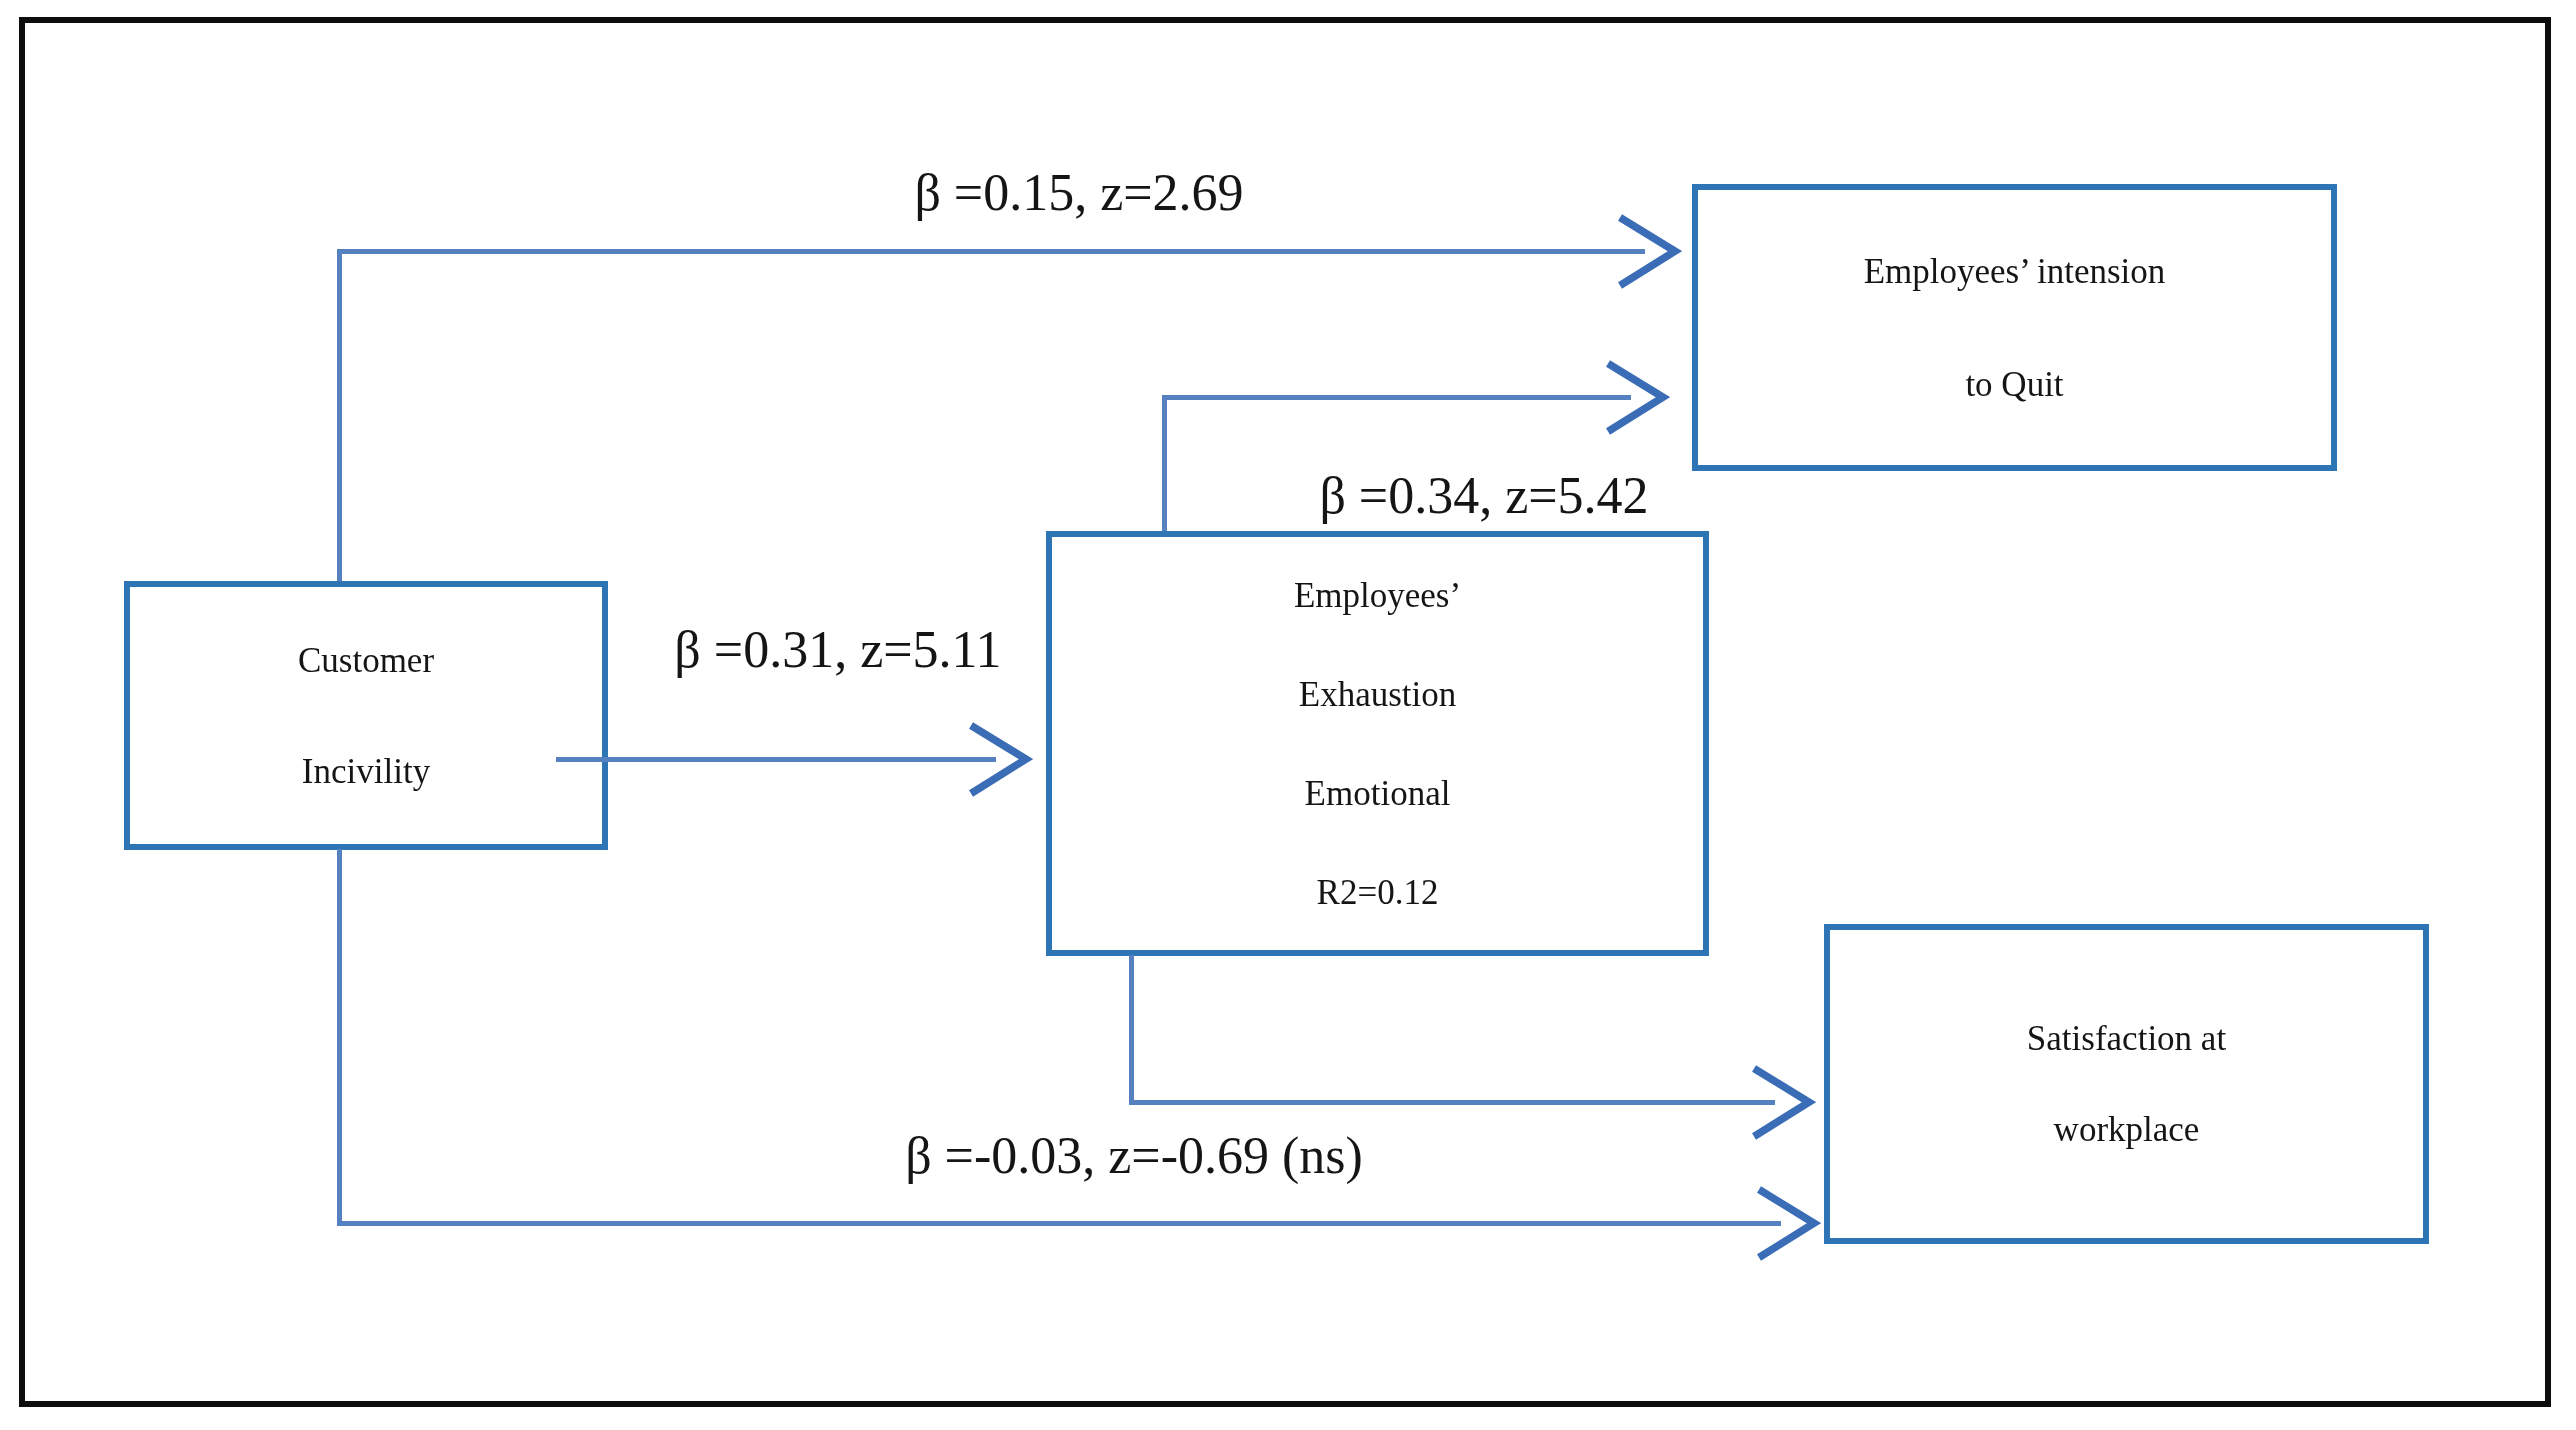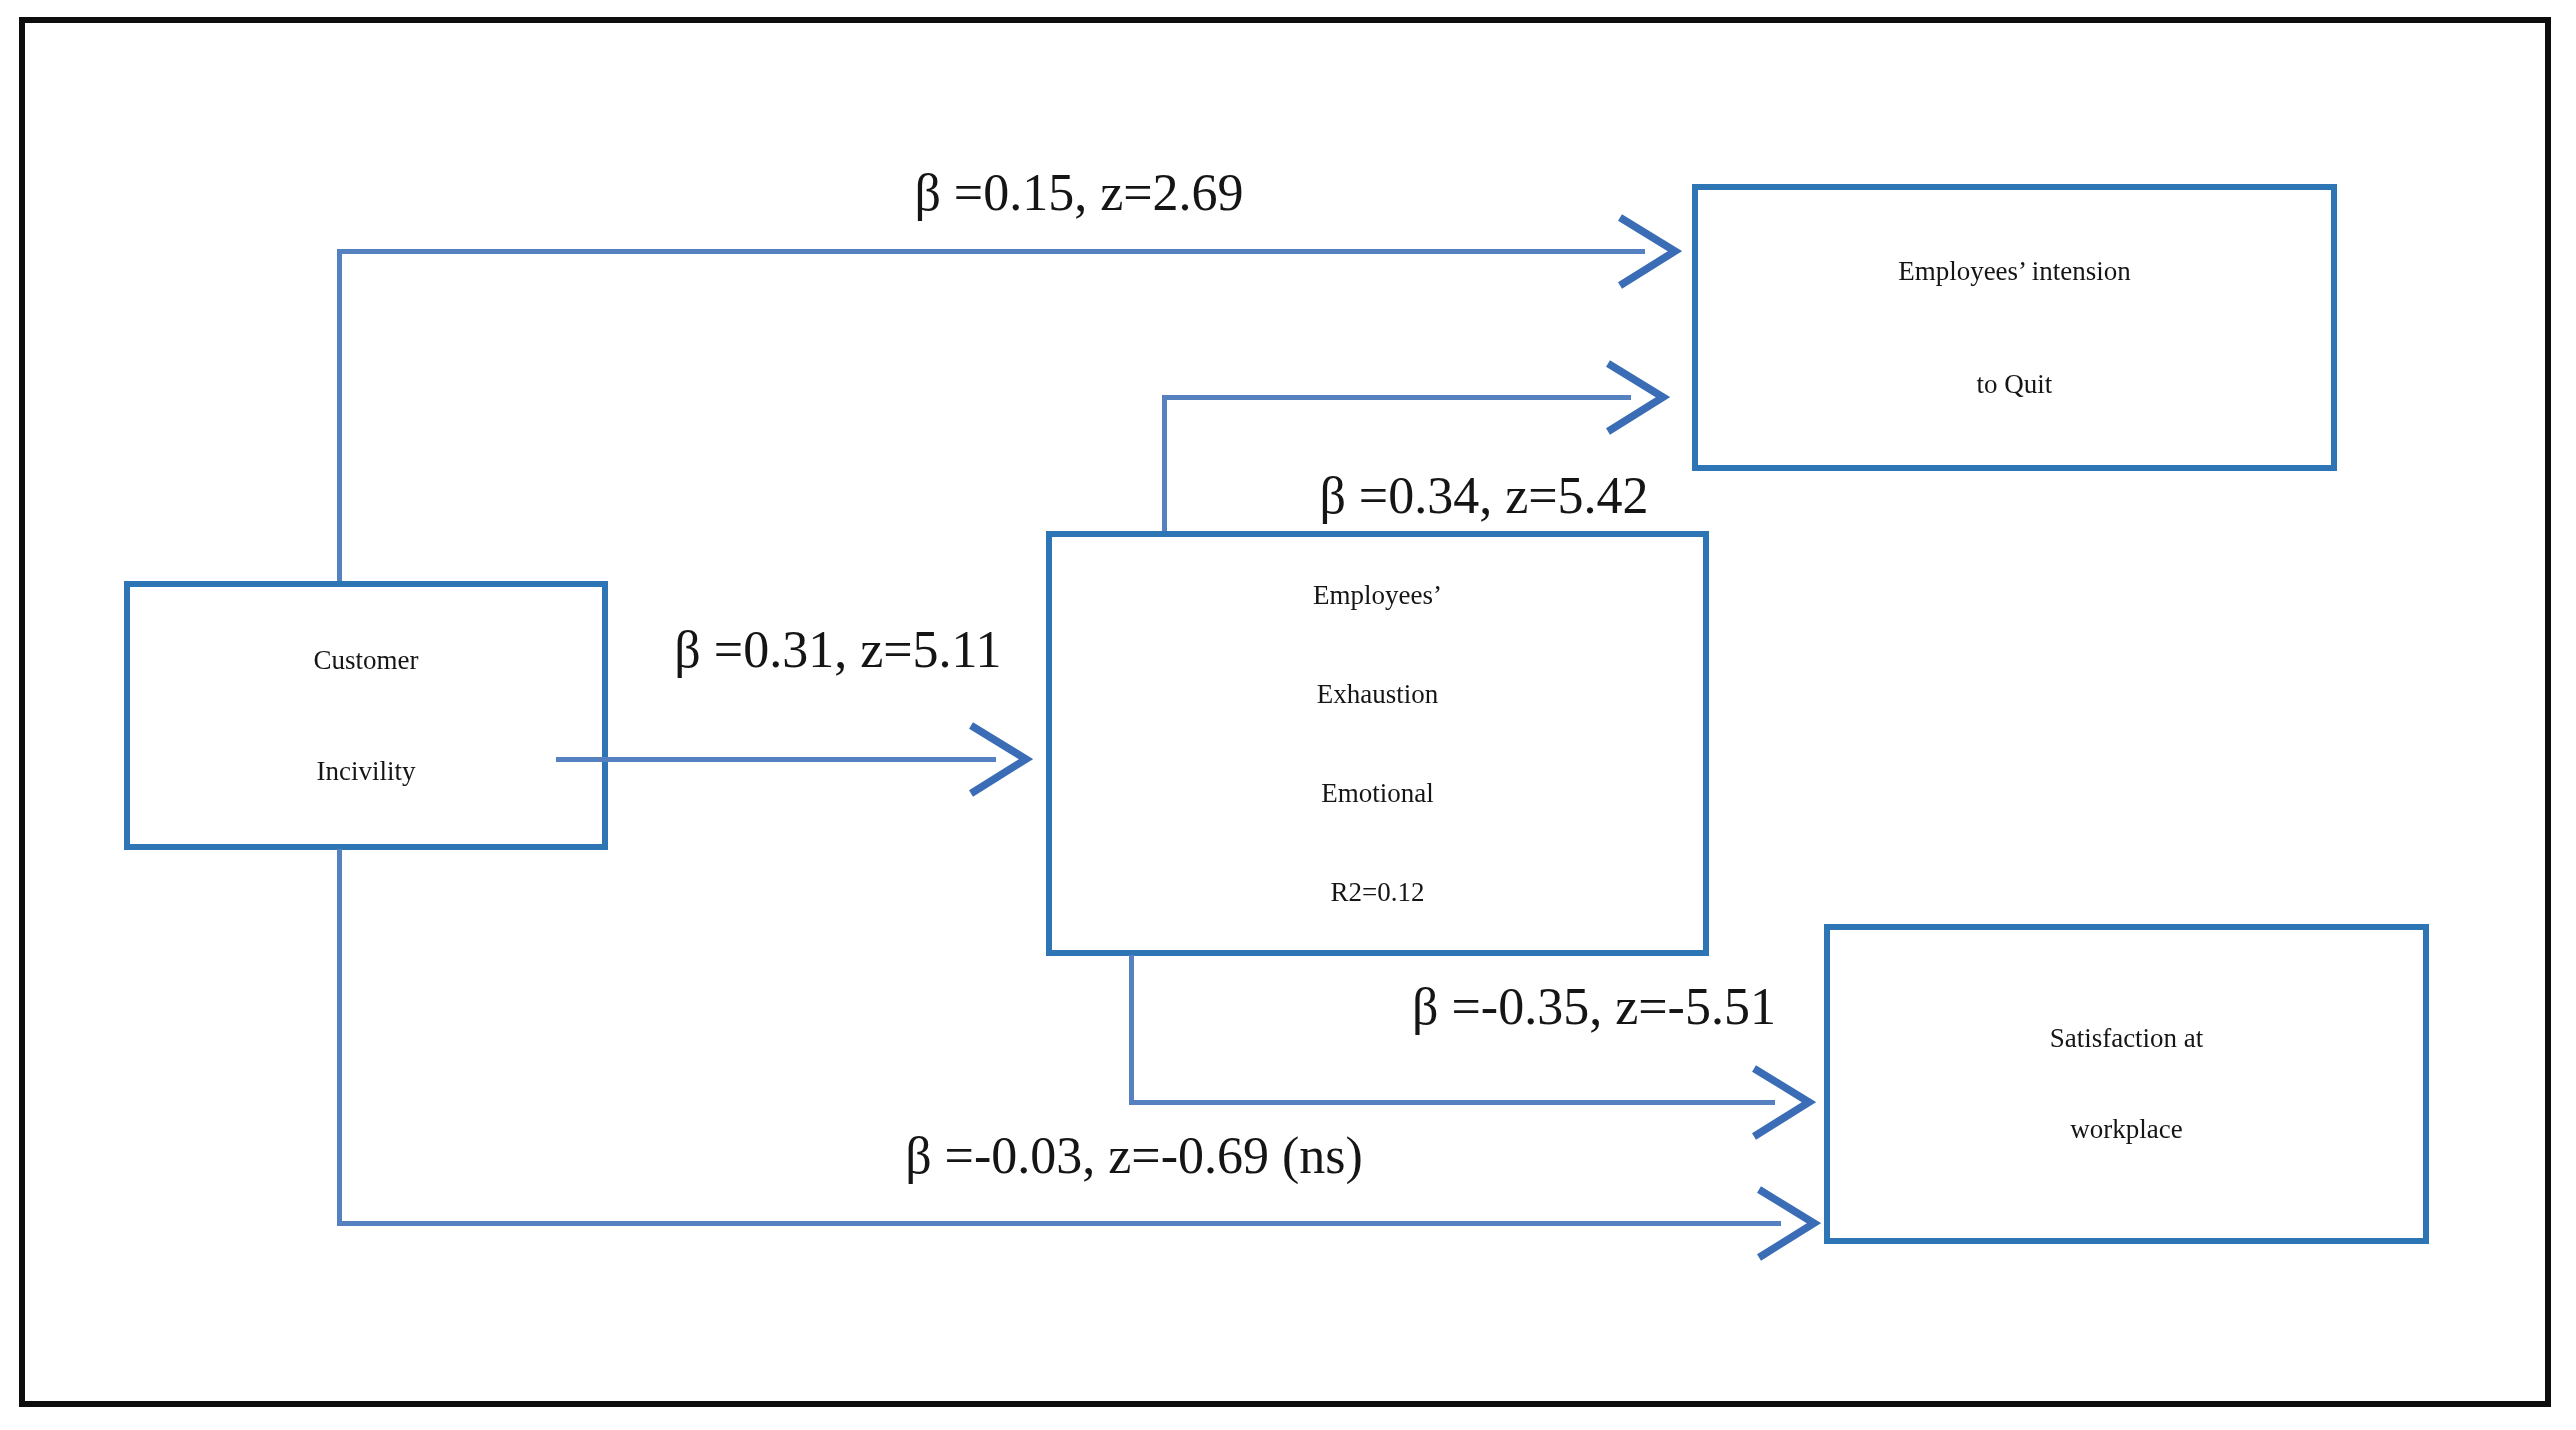--- a/index.html
+++ b/index.html
@@ -27,21 +27,21 @@
   .node {
     position: absolute;
     border: 6.2px solid #2e75b6;
     background: #ffffff;
     display: flex;
     flex-direction: column;
     justify-content: center;
     align-items: center;
     text-align: center;
     color: #151515;
-    font-size: 27px;
+    font-size: 35px;
     box-sizing: border-box;
   }
   .node .bx-line { white-space: nowrap; }
 
   .box-ci   { left: 124px;  top: 581px;  width: 484px; height: 269px; }
   .box-ci   .bx-line { line-height: 111px; }
   .box-ee   { left: 1046px; top: 531px;  width: 663px; height: 425px; }
   .box-ee   .bx-line { line-height: 99px; }
   .box-quit { left: 1692px; top: 184px;  width: 645px; height: 287px; }
   .box-quit .bx-line { line-height: 113px; }
@@ -142,21 +142,20 @@
   <svg class="head p3-head" viewBox="0 0 100 115">
     <polyline points="10,8 90,57 10,107" fill="none" stroke="#3a6db5" stroke-width="11"></polyline>
   </svg>
   <div class="plabel lbl-3">β =0.34, z=5.42</div>
 
   <div class="seg v p4-v"></div>
   <div class="seg h p4-h"></div>
   <svg class="head p4-head" viewBox="0 0 100 115">
     <polyline points="10,8 90,57 10,107" fill="none" stroke="#3a6db5" stroke-width="11"></polyline>
   </svg>
-  <div class="plabel lbl-4">β =-0.35, z=-5.51</div>
 
   <div class="seg v p5-v"></div>
   <div class="seg h p5-h"></div>
   <svg class="head p5-head" viewBox="0 0 100 115">
     <polyline points="10,8 90,57 10,107" fill="none" stroke="#3a6db5" stroke-width="11"></polyline>
   </svg>
   <div class="plabel lbl-5">β =-0.03, z=-0.69 (ns)</div>
 </div>
 
 

